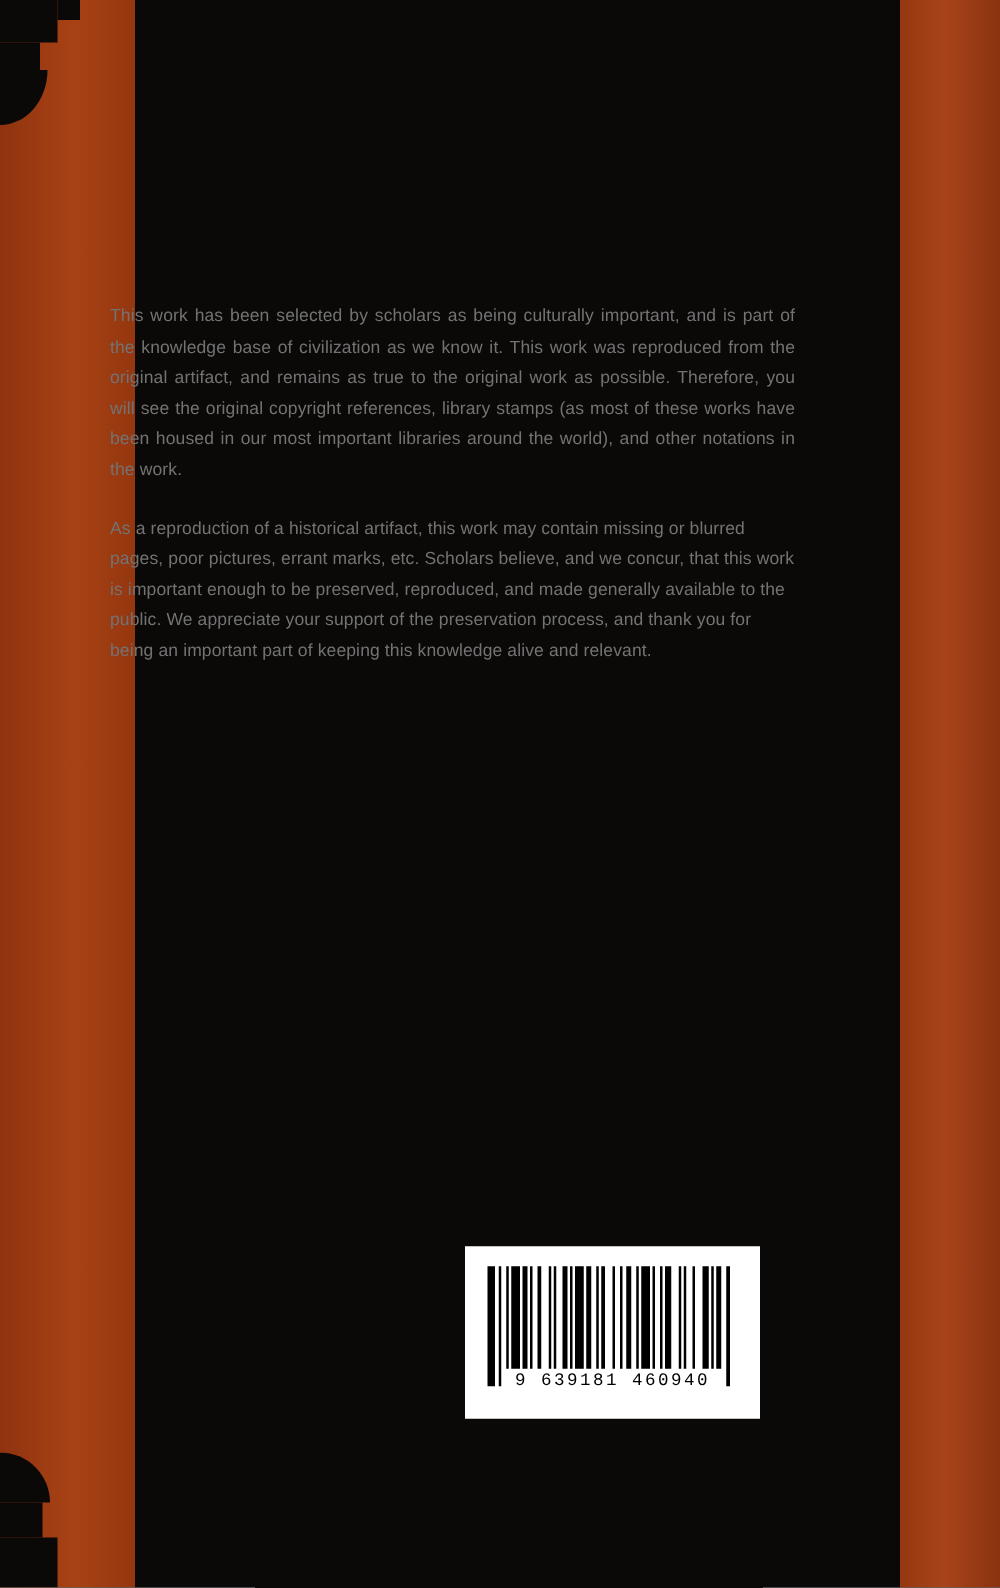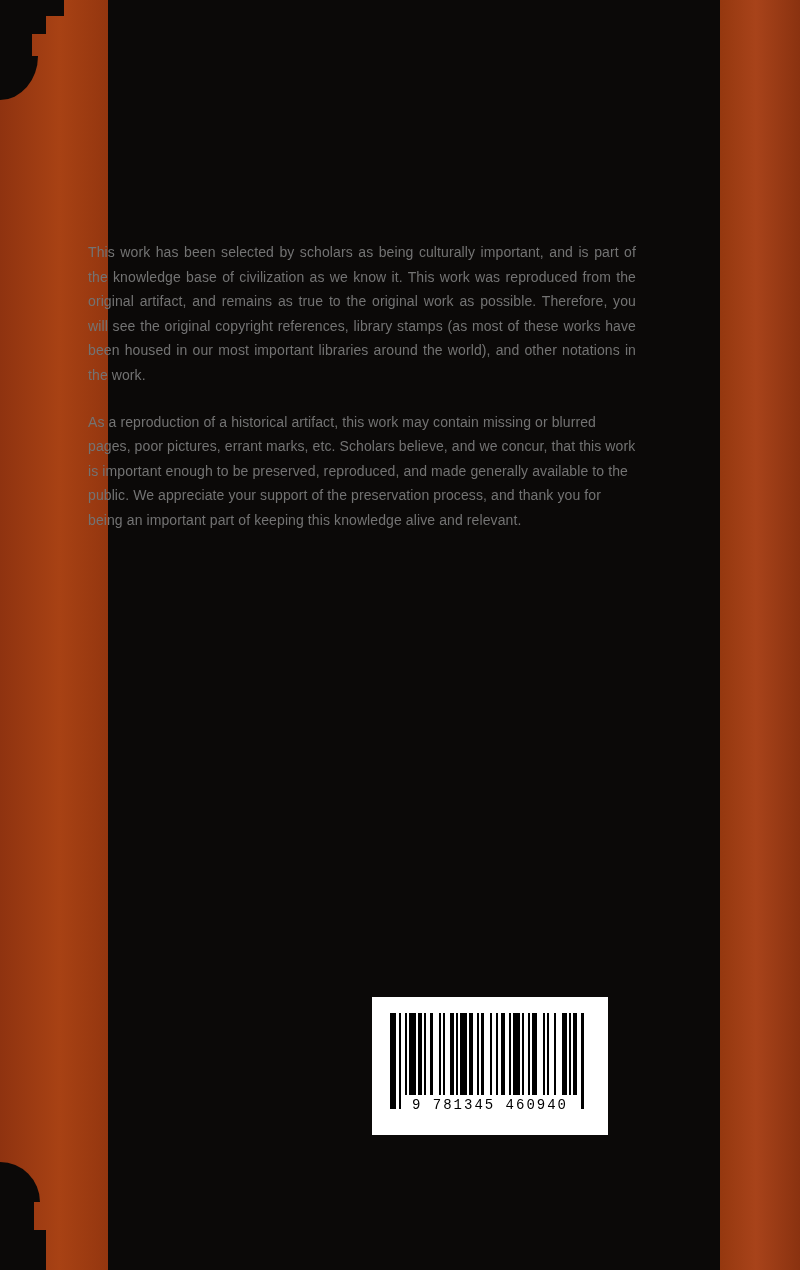--- a/index.html
+++ b/index.html
@@ -254,16 +254,16 @@
         <span style="flex: 3 0 0px; background: transparent;"></span>
         <span style="flex: 2 0 0px; background: rgb(0, 0, 0);"></span>
         <span style="flex: 1 0 0px; background: transparent;"></span>
         <span style="flex: 1 0 0px; background: rgb(0, 0, 0);"></span>
         <span style="flex: 1 0 0px; background: transparent;"></span>
         <span style="flex: 2 0 0px; background: rgb(0, 0, 0);"></span>
         <span style="flex: 2 0 0px; background: transparent;"></span>
         <span class="barcode-guard" style="flex: 1 0 0px; background: rgb(0, 0, 0);"></span>
         <span style="flex: 3 0 0px; background: transparent;"></span>
       </div>
-    <div class="barcode-number">9 781345 460940</div>
+    <div class="barcode-number">9 639181 460940</div>
   </div>
 
 </div>
 
 </body></html>

